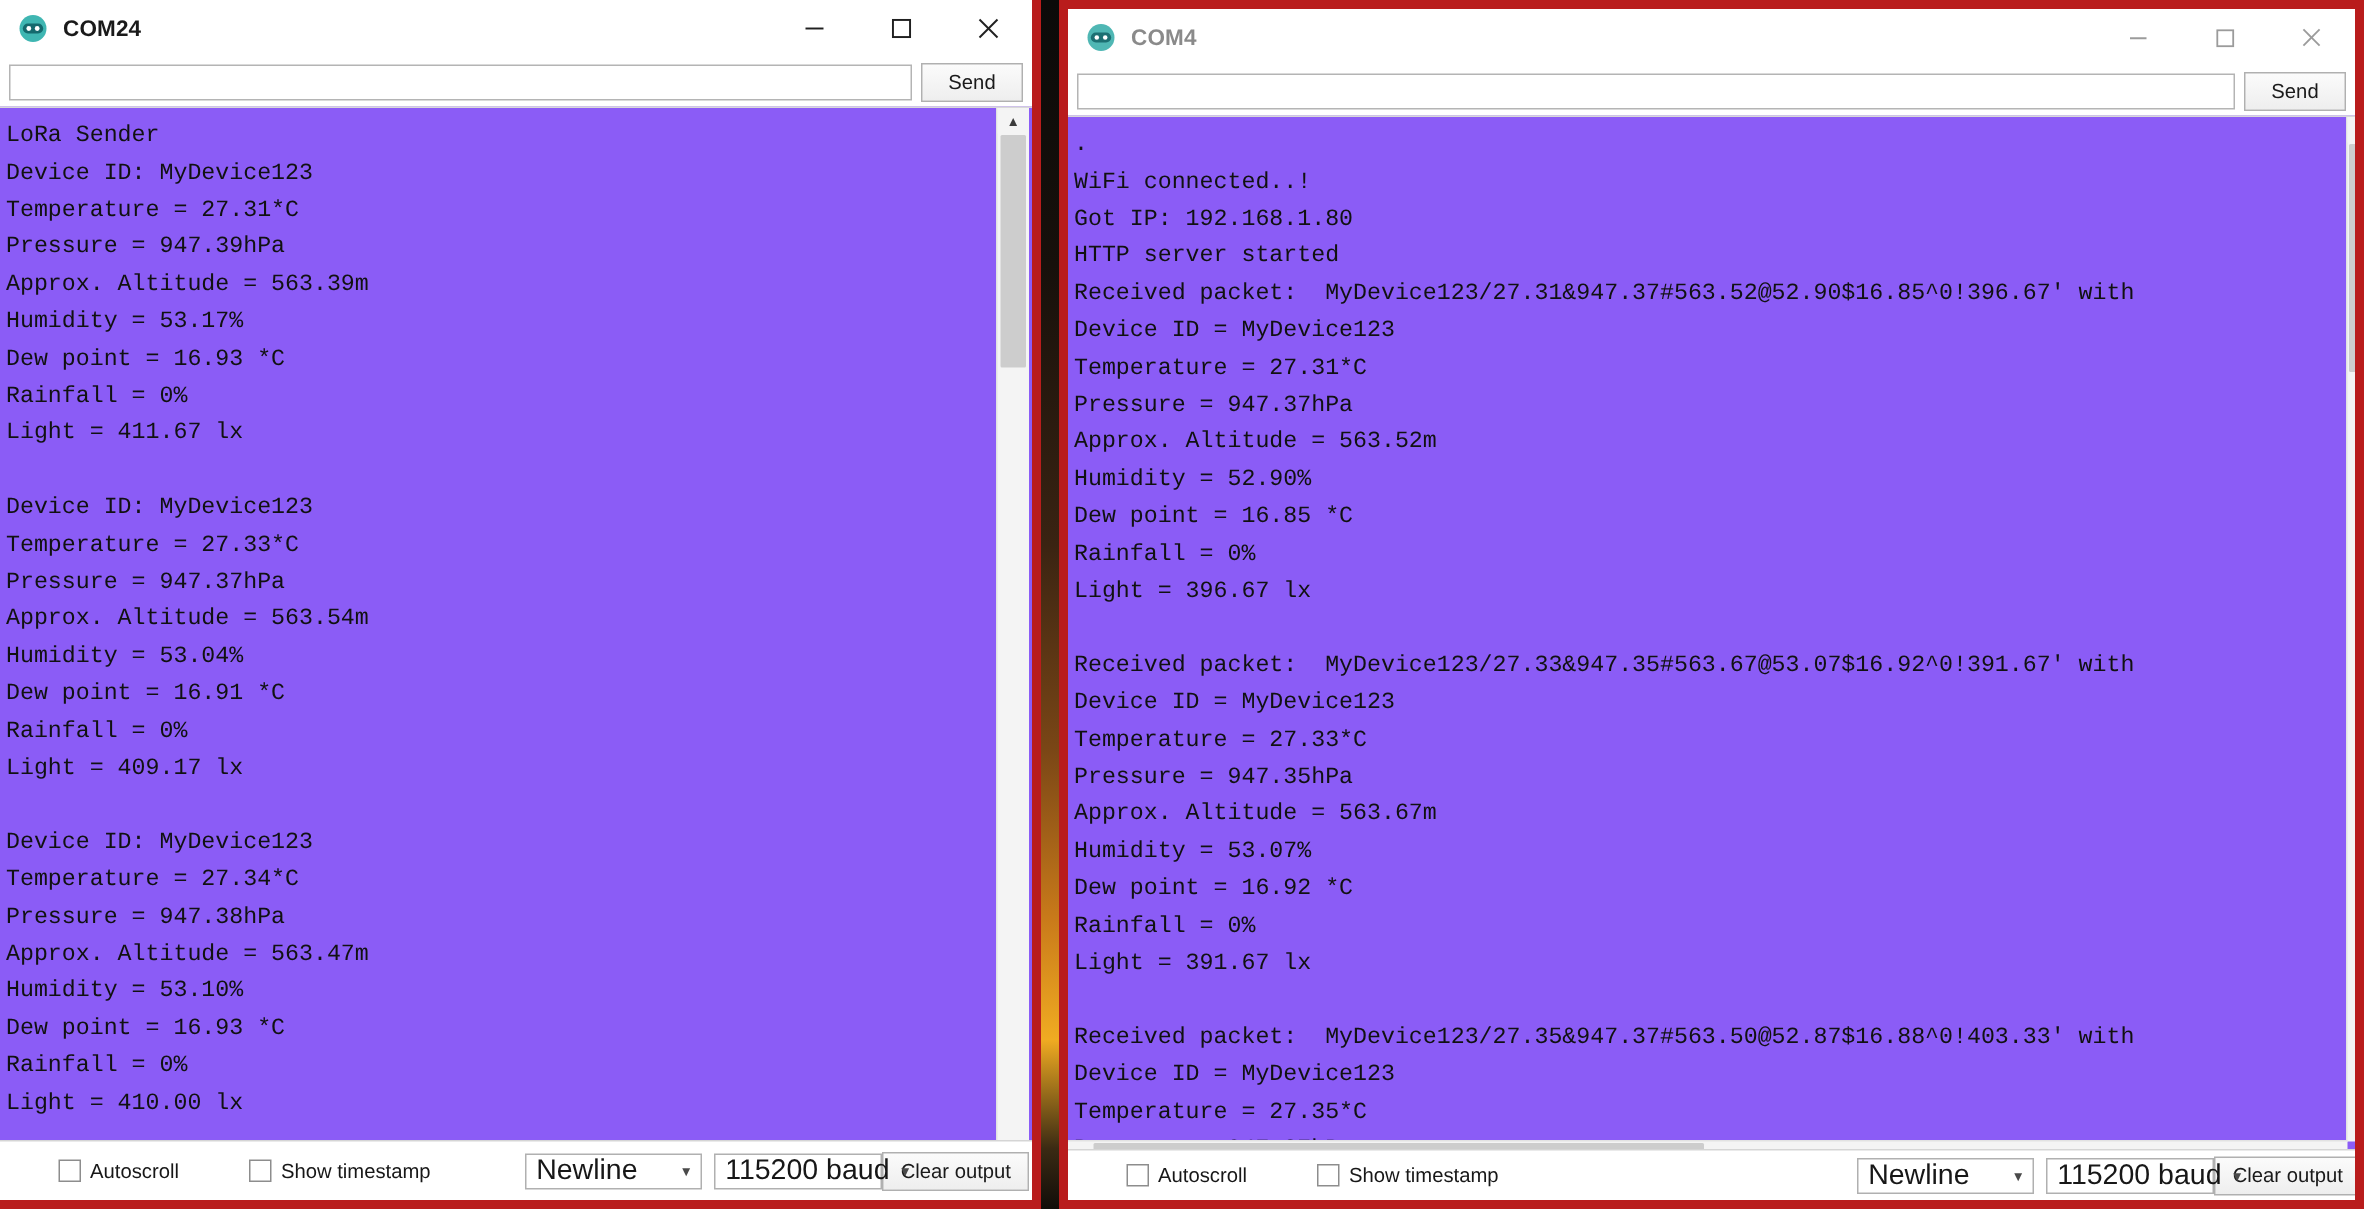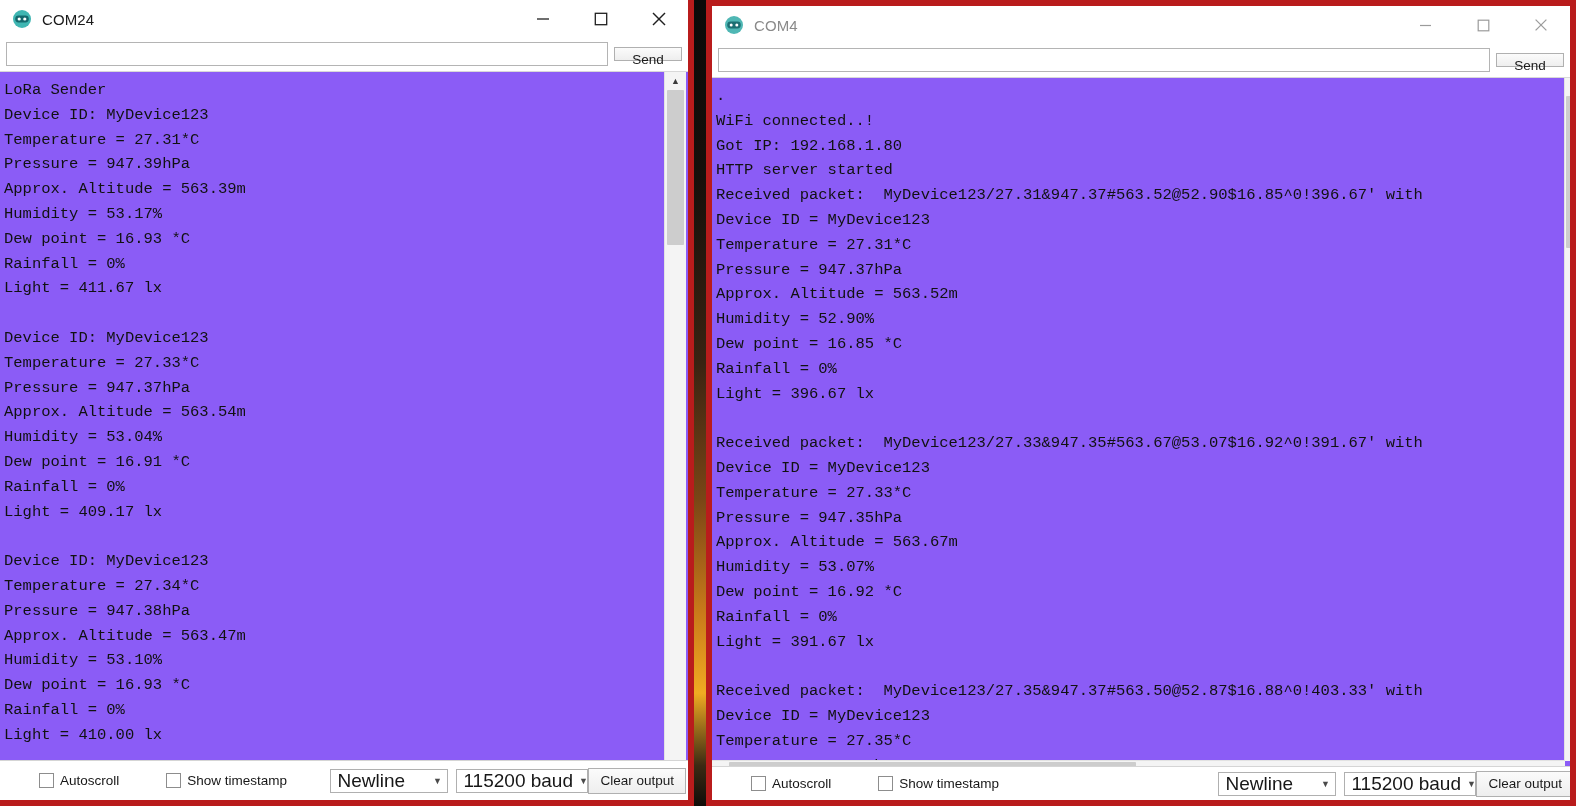--- a/index.html
+++ b/index.html
@@ -50,20 +50,21 @@
     width: 20px; height: 20px;
     margin-left: 12px;
     margin-right: 10px;
     flex: 0 0 auto;
   }
   .win-title {
     font-size: 15px;
     color: #1a1a1a;
     letter-spacing: .1px;
     white-space: nowrap;
+    font-weight: bold;
   }
   .window.inactive .win-title { color: #8a8a8a; }
   .win-buttons {
     margin-left: auto;
     display: flex;
     height: 38px;
   }
   .win-btn {
     width: 58px;
     height: 38px;
@@ -95,21 +96,21 @@
     font-size: 13px;
     padding: 0 4px;
     box-sizing: border-box;
     outline: none;
     color: #111;
   }
   .send-btn {
     flex: 0 0 auto;
     margin-left: 6px;
     width: 68px;
-    height: 14px;
+    height: 26px;
     border: 1px solid #b0b0b0;
     background: linear-gradient(180deg,#fbfbfb 0%, #eeeeee 100%);
     font-family: "Liberation Sans", sans-serif;
     font-size: 13.5px;
     color: #1a1a1a;
     line-height: 24px;
     text-align: center;
     box-sizing: border-box;
     cursor: default;
   }
@@ -221,21 +222,21 @@
     white-space: nowrap;
   }
   .combo .carrow {
     margin-left: auto;
     width: 20px;
     text-align: center;
     font-size: 9px;
     color: #4a4a4a;
   }
   .combo-newline { width: 118px; }
-  .combo-baud { width: 132px; }
+  .combo-baud { width: 112px; }
   .clear-btn {
     margin-left: 0;
     height: 26px;
     padding: 0 11px;
     border: 1px solid #b0b0b0;
     background: linear-gradient(180deg,#fbfbfb 0%, #eeeeee 100%);
     font-size: 13.5px;
     color: #1a1a1a;
     display: flex;
     align-items: center;

